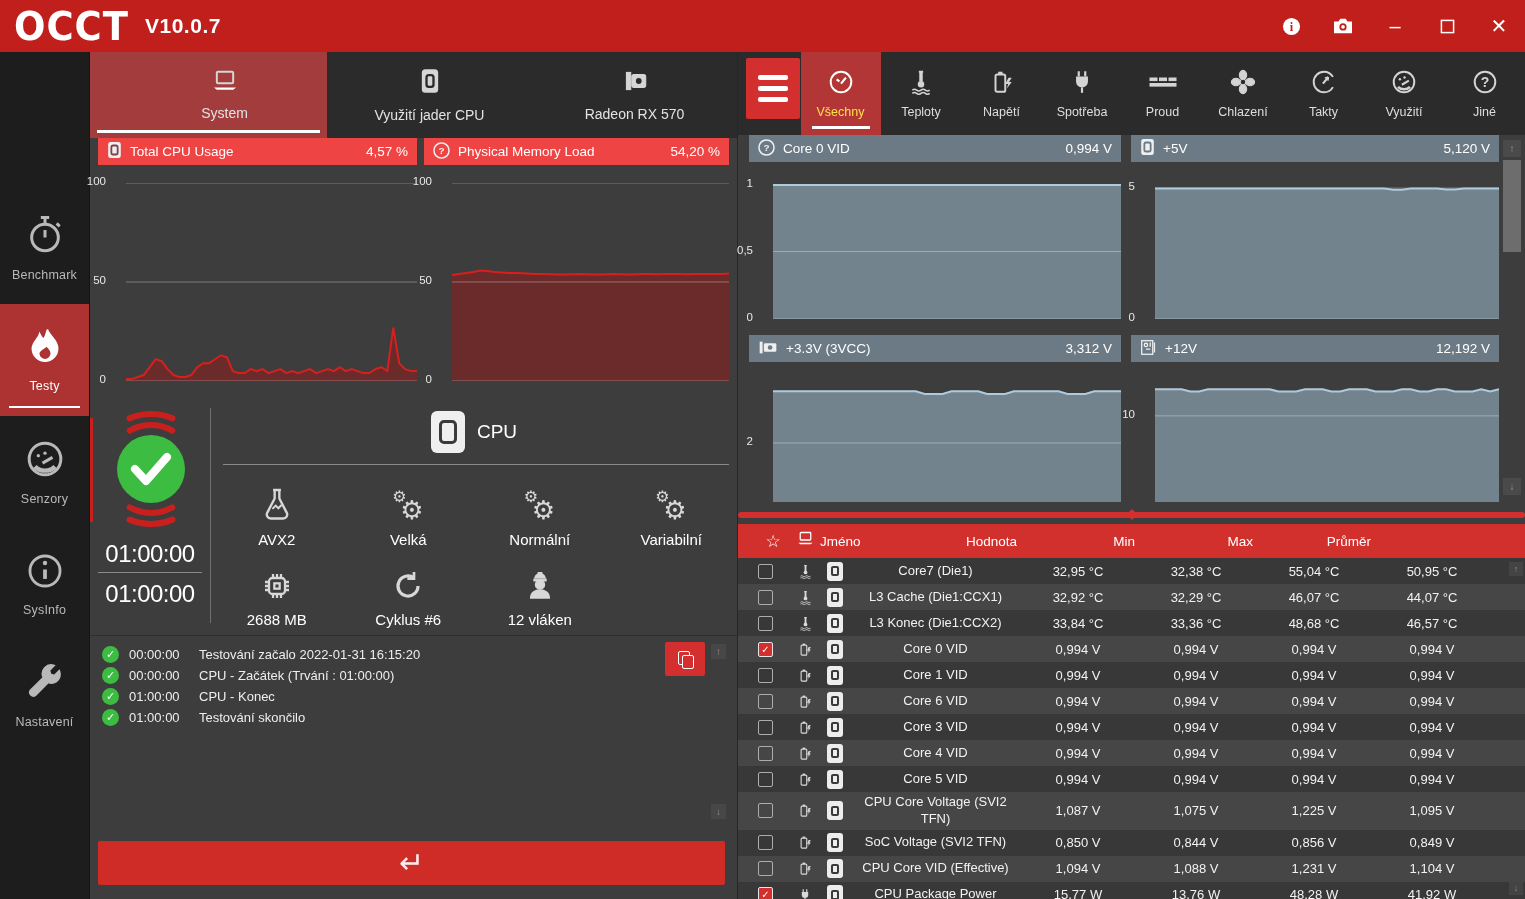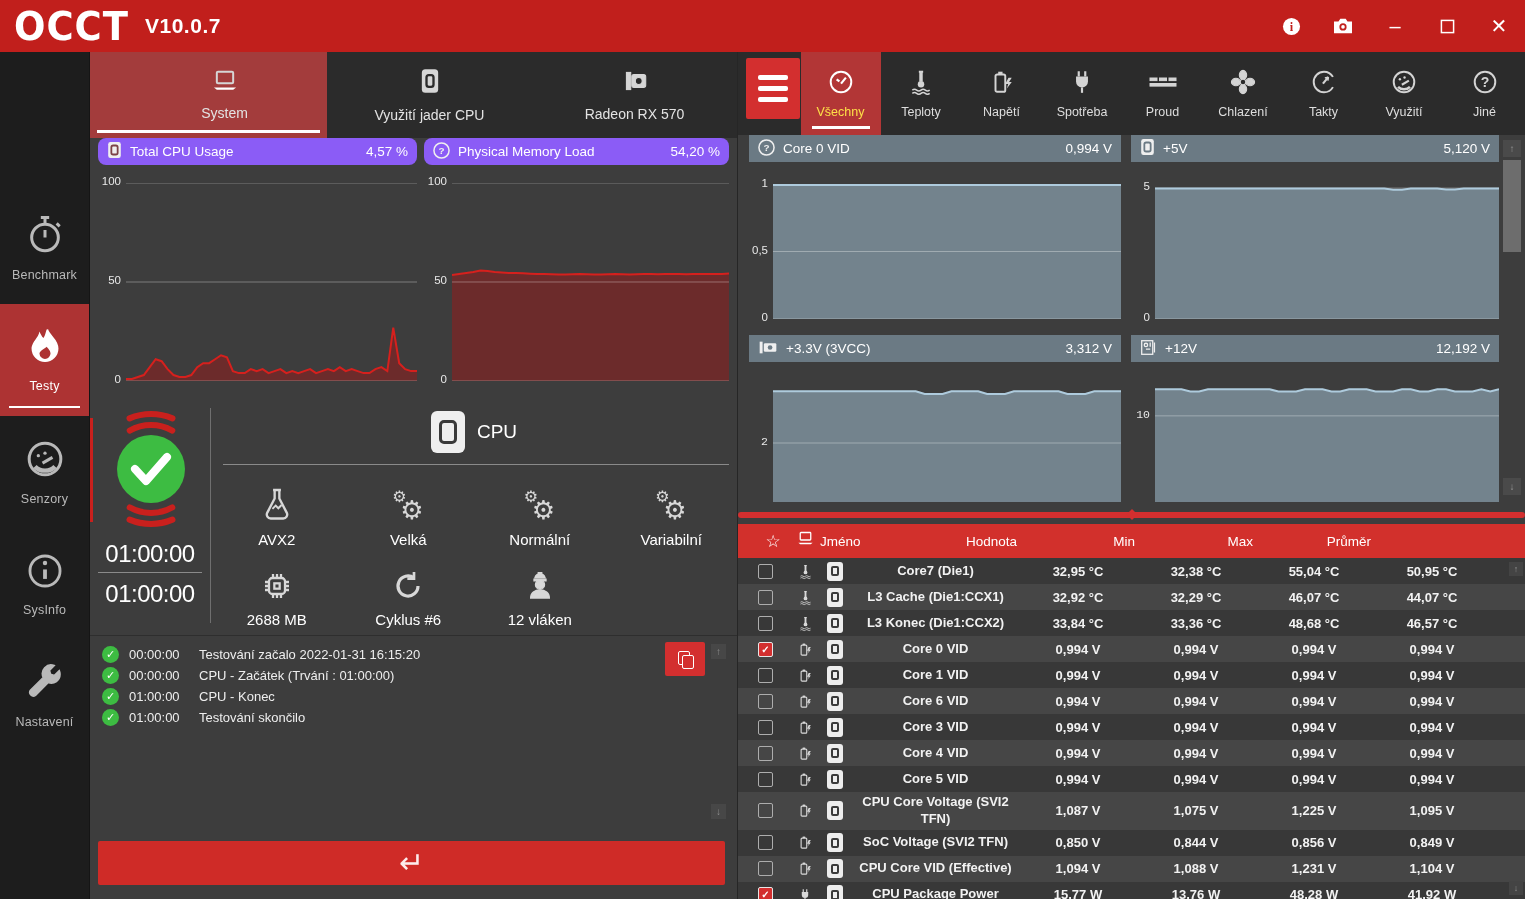--- a/index.html
+++ b/index.html
@@ -36,25 +36,25 @@
     color:#e3e3e3; position:relative; cursor:pointer; }
   .lp-tab .tab-label { font-size:14px; }
   .lp-tab svg { stroke:#d6d6d6; }
   .lp-tab.selected { background:#a33c3c;padding-left:32px; }
   .lp-tab.selected::after { content:""; position:absolute; bottom:5px; left:7px; right:7px; height:3px; background:#fff; }
 
   
   .chart-head { height:27px; display:flex; align-items:center; padding:0 9px; gap:8px; color:#fff; font-size:13.5px; }
   .chart-head .ch-title { flex:1; white-space:nowrap; overflow:hidden; }
   .chart-head .ch-value { font-size:13.5px; }
-  .maroon { background:#8b5cf6;border-radius:8px; }
+  .maroon { background:#ef4444; }
   .bluegray { background:#6b7a84; }
   .mini-chart { display:flex; }
   .mini-chart .ticks { width:28px; position:relative; color:#e8e8e8; font-size:11.5px; }
-  .mini-chart .ticks .tick { position:absolute; right:5px;margin-left:33px; }
+  .mini-chart .ticks .tick { position:absolute; right:20px;margin-left:33px; }
   .mini-chart .plot { flex:1; position:relative; }
   .mini-chart .plot svg { position:absolute; inset:0; }
 
   .lp-charts { position:absolute; left:0; top:86px; width:100%; height:262px; }
   .chart-card.cpu { position:absolute; left:8px; top:0; width:319px; }
   .chart-card.mem { position:absolute; left:334px; top:0; width:305px; }
   .chart-card .mini-chart { margin-top:18px; height:198px; }
 
   
   .lp-status { position:absolute; left:0; top:348px; width:100%; height:235px; }
@@ -111,21 +111,21 @@
   .rp-tab svg { stroke:#d4d4d4; }
   .rp-tab.selected { background:#b23636; color:#fde047; }
   .rp-tab.selected svg { stroke:#fff; }
   .rp-tab.selected::after { content:""; position:absolute; bottom:6px; left:11px; right:11px; height:3px; background:#fff; }
 
   .rp-charts { position:absolute; left:0; top:83px; width:100%; height:373px; }
   .rc-cell { position:absolute; }
   .rc-cell .mini-chart { margin-top:22px; }
   .c1r1 { left:11px; top:0; width:372px; } .c2r1 { left:393px; top:0; width:368px; }
   .c1r2 { left:11px; top:200px; width:372px; } .c2r2 { left:393px; top:200px; width:368px; }
-  .r1h { height:135px; } .r2h { height:118px;font-family:Liberation Mono, monospace; }
+  .r1h { height:135px; } .r2h { height:118px; }
   .mini-chart.blue .ticks { width:24px; }
 
   .rc-scroll { position:absolute; right:4px; top:5px; width:18px; height:355px; }
   .rc-scroll .sc-btn { position:absolute; left:0; width:18px; height:17px; background:#4a4a4a; color:#9a9a9a;
     font-size:10px; display:flex; align-items:center; justify-content:center; cursor:pointer; }
   .rc-scroll .sc-thumb { position:absolute; left:0; top:20px; width:18px; height:92px; background:#6d6d6d; cursor:grab; }
 
   .rp-splitter { position:absolute; left:0; top:456px; width:100%; height:16px; background:#3d3d3d; }
   .rp-splitter .bar { position:absolute; left:0; right:0; top:4px; height:6px; background:#d32f2f; border-radius:3px; cursor:row-resize; }
   .tri { position:absolute; left:50%; transform:translateX(-50%); width:0; height:0; border-left:6px solid transparent; border-right:6px solid transparent; }
@@ -133,21 +133,21 @@
   .tri.down { bottom:-2px; border-top:6px solid #d32f2f; }
 
   
   .rp-table { position:absolute; left:0; top:472px; width:100%; bottom:0; overflow:hidden; }
   .t-grid { display:grid; grid-template-columns:18px 34px 30px 30px 1fr 118px 118px 118px 118px; padding-right:32px; align-items:center; }
   .t-header { height:34px; background:#d2302c; color:#fff; font-size:13.5px; }
   .t-header .hcell { text-align:right; padding-right:4px; }
   .t-header .hname { text-align:center; }
   .t-header .hico { text-align:center; color:#fff; font-size:17px; }
   .t-rows { position:absolute; left:0; top:34px; right:0; bottom:0; overflow:hidden; }
-  .t-row { min-height:26px; color:#f2f2f2; font-size:13px; cursor:default;font-weight:bold; }
+  .t-row { min-height:26px; color:#f2f2f2; font-size:13px; cursor:default; }
   .t-row:nth-child(odd) { background:#383838; }
   .t-row:nth-child(even) { background:#464646; }
   .t-row .vcell { text-align:center; padding-right:4px; }
   .t-row .ncell { text-align:center; line-height:1.3; padding:2px 6px; }
   .cb { width:15px; height:15px; border:1.5px solid #adadad; border-radius:2px; margin-left:2px;
     display:flex; align-items:center; justify-content:center; font-size:10px; color:#fff; cursor:pointer; }
   .cb.checked { background:#d32f2f; border-color:#e6e6e6; }
   .t-ico { display:flex; justify-content:center; }
   .chip-ico { width:16px; height:19px; background:#ededed; border-radius:3px; display:flex; align-items:center; justify-content:center; margin:0 auto; }
   .chip-ico span { width:8px; height:10px; border:2px solid #3a3a3a; border-radius:2px; display:block; }

